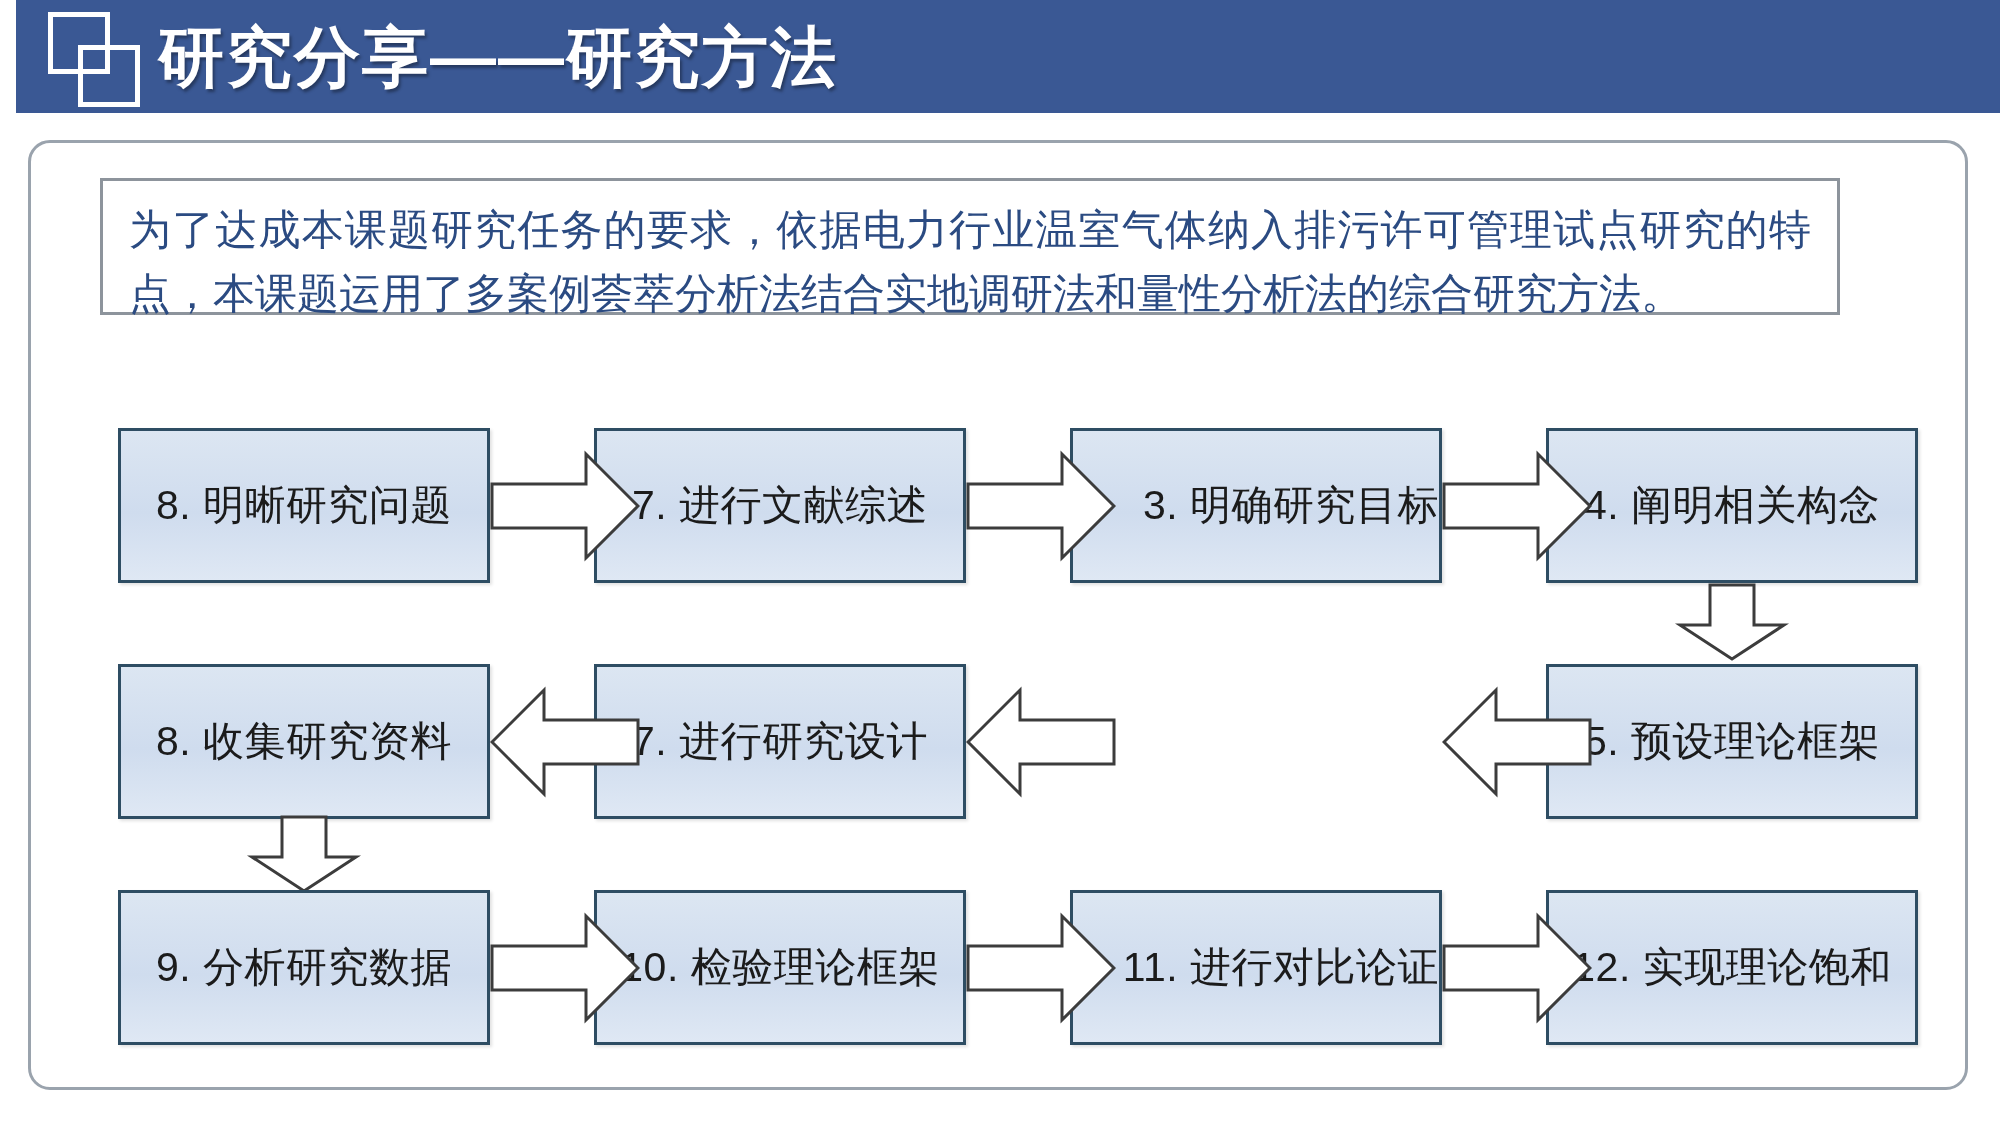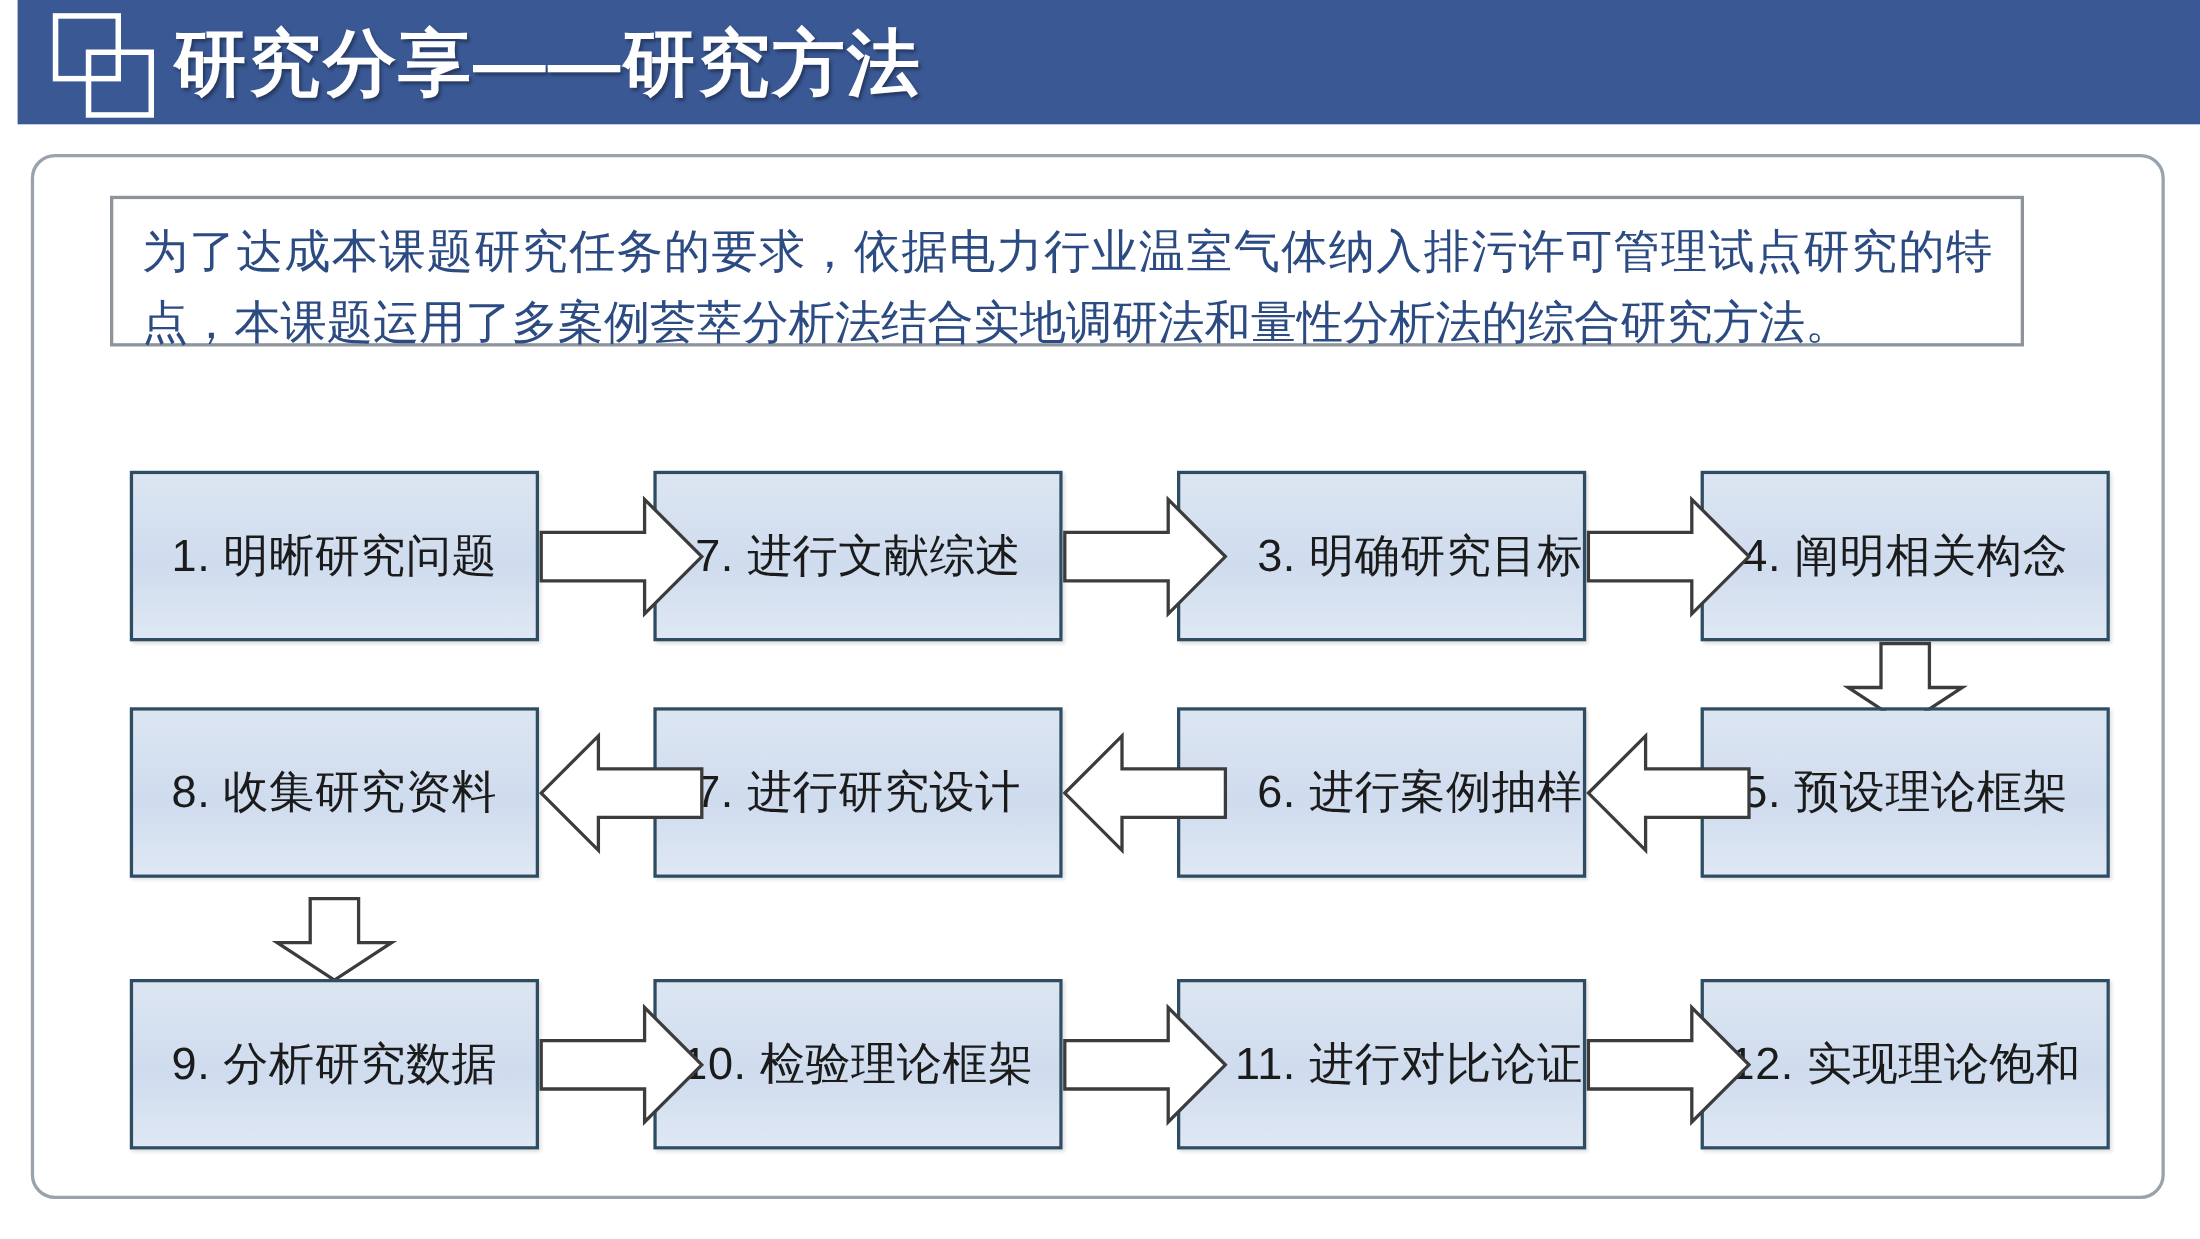--- a/index.html
+++ b/index.html
@@ -109,21 +109,21 @@
     width: 1800px;
     height: 630px;
   }
   .flow-row {
     position: absolute;
     left: 0;
     width: 1800px;
     height: 155px;
   }
   .flow-row.r1 { top: 0px; }
-  .flow-row.r2 { top: 215px; border-radius: 23px; }
+  .flow-row.r2 { top: 236px; border-radius: 23px; }
   .flow-row.r3 { top: 462px; padding-left: 18px; }
 
   .node {
     position: absolute;
     width: 372px;
     height: 155px;
     box-sizing: border-box;
     border: 3px solid #2e4d63;
     background: linear-gradient(180deg, #dce6f2 0%, #cfdcee 55%, #dfe8f4 100%);
     display: flex;
@@ -177,21 +177,21 @@
   <div class="content-frame"></div>
 
   <div class="para-box">
     <p class="para-text">为了达成本课题研究任务的要求，依据电力行业温室气体纳入排污许可管理试点研究的特点，本课题运用了多案例荟萃分析法结合实地调研法和量性分析法的综合研究方法。</p>
   </div>
 
   <div class="flow">
 
     <div class="flow-row r1">
       <div class="node c0">
-        <span class="node-label">1. 明晰研究问题</span>
+        <span class="node-label">8. 明晰研究问题</span>
       </div>
       <div class="node c1">
         <span class="node-label">7. 进行文献综述</span>
       </div>
       <div class="node c2">
         <span class="node-label">3. 明确研究目标</span>
       </div>
       <div class="node c3">
         <span class="node-label">4. 阐明相关构念</span>
       </div>
@@ -219,23 +219,20 @@
       </svg>
     </div>
 
     <div class="flow-row r2">
       <div class="node c0">
         <span class="node-label">8. 收集研究资料</span>
       </div>
       <div class="node c1">
         <span class="node-label">7. 进行研究设计</span>
       </div>
-      <div class="node c2">
-        <span class="node-label">6. 进行案例抽样</span>
-      </div>
       <div class="node c3">
         <span class="node-label">5. 预设理论框架</span>
       </div>
 
       <div class="arrow h-left h-a">
         <svg viewBox="0 0 150 116" width="150" height="116">
           <polygon points="148,36 54,36 54,6 2,58 54,110 54,80 148,80" fill="#ffffff" stroke="#3c3c3c" stroke-width="3"></polygon>
         </svg>
       </div>
       <div class="arrow h-left h-b">

